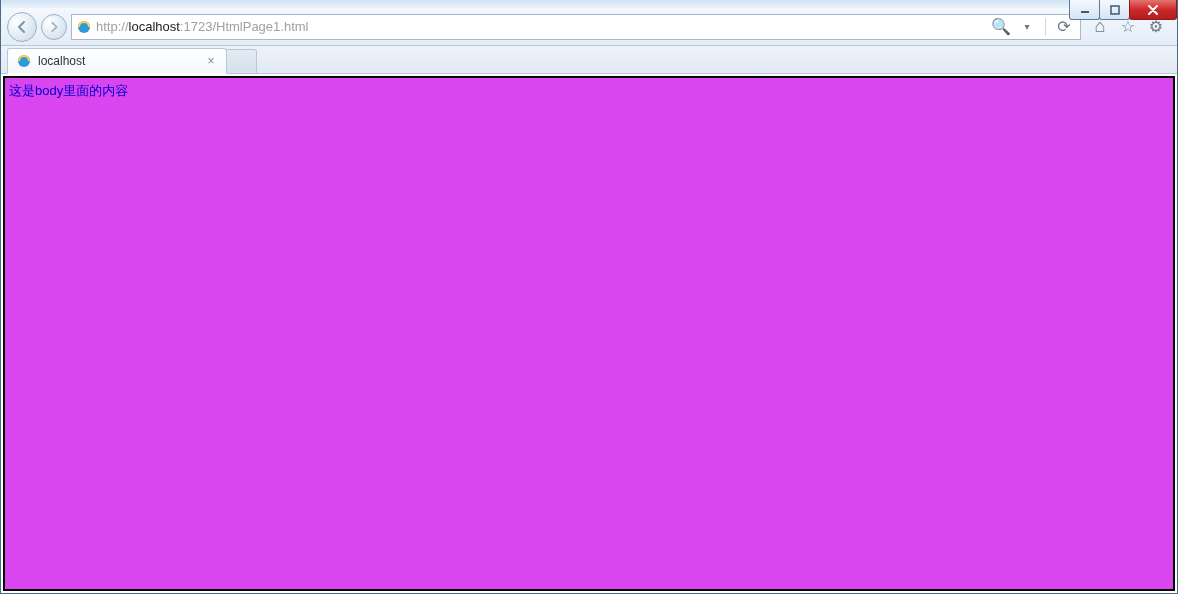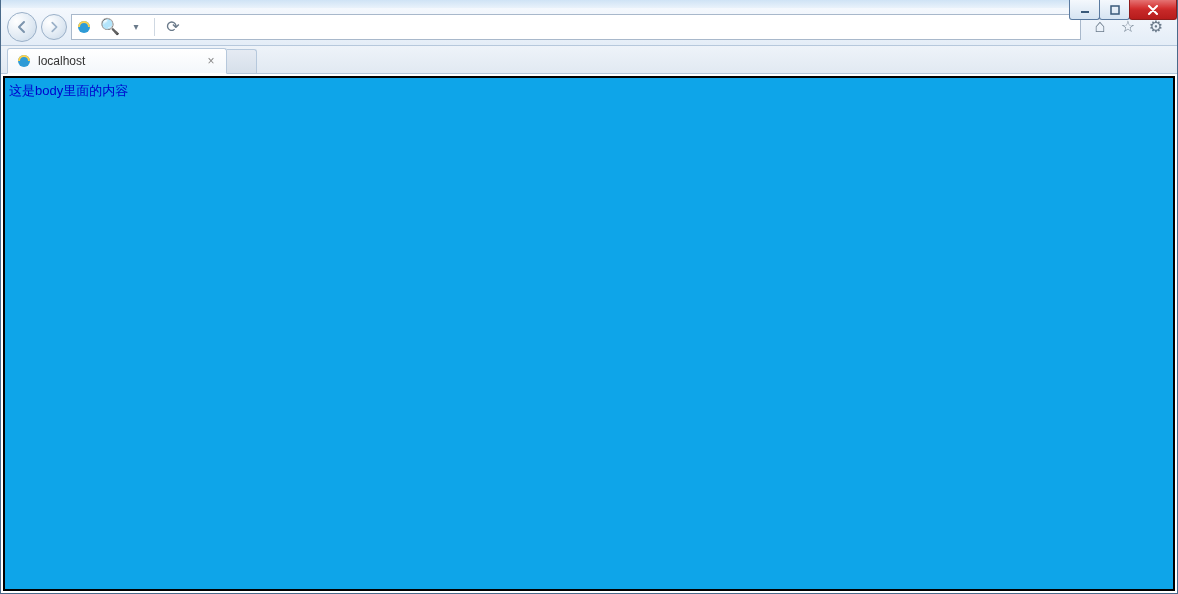--- a/index.html
+++ b/index.html
@@ -190,21 +190,21 @@
       border-bottom: none;
       border-top-right-radius: 3px;
       cursor: pointer;
       margin-bottom: 0;
     }
     
     .viewport {
       flex: 1;
       margin: 2px;
       border: 2px solid #000;
-      background: #0ea5e9;
+      background: #d946ef;
       position: relative;
       overflow: hidden;
     }
     .page-text {
       position: absolute;
       top: 4px;
       left: 4px;
       color: #0000cc;
       font-size: 13px;
       font-family: SimSun, "宋体", Arial, sans-serif;
@@ -256,20 +256,23 @@
         </svg>
     </div>
 
     <div class="address-wrap">
       <span class="ie-favicon">
         <svg width="16" height="16" viewBox="0 0 16 16">
           <circle cx="8" cy="8" r="6" fill="#2e9bd6"></circle>
           <path d="M3 8 A5 5 0 0 1 13 8" fill="none" stroke="#ffd24d" stroke-width="2"></path>
         </svg>
       </span>
+      <span class="url-text">
+        <span>http://</span><span class="host">localhost</span><span>:1723/HtmlPage1.html</span>
+      </span>
       <div class="addr-icons">
         <span class="addr-ico">🔍</span>
         <span class="addr-ico" style="font-size:10px">▾</span>
         <span class="sep"></span>
         <span class="addr-ico" style="font-size:16px">⟳</span>
       </div>
     </div>
 
     <div class="right-tools">
       <span class="tool" style="font-size:18px">⌂</span>

